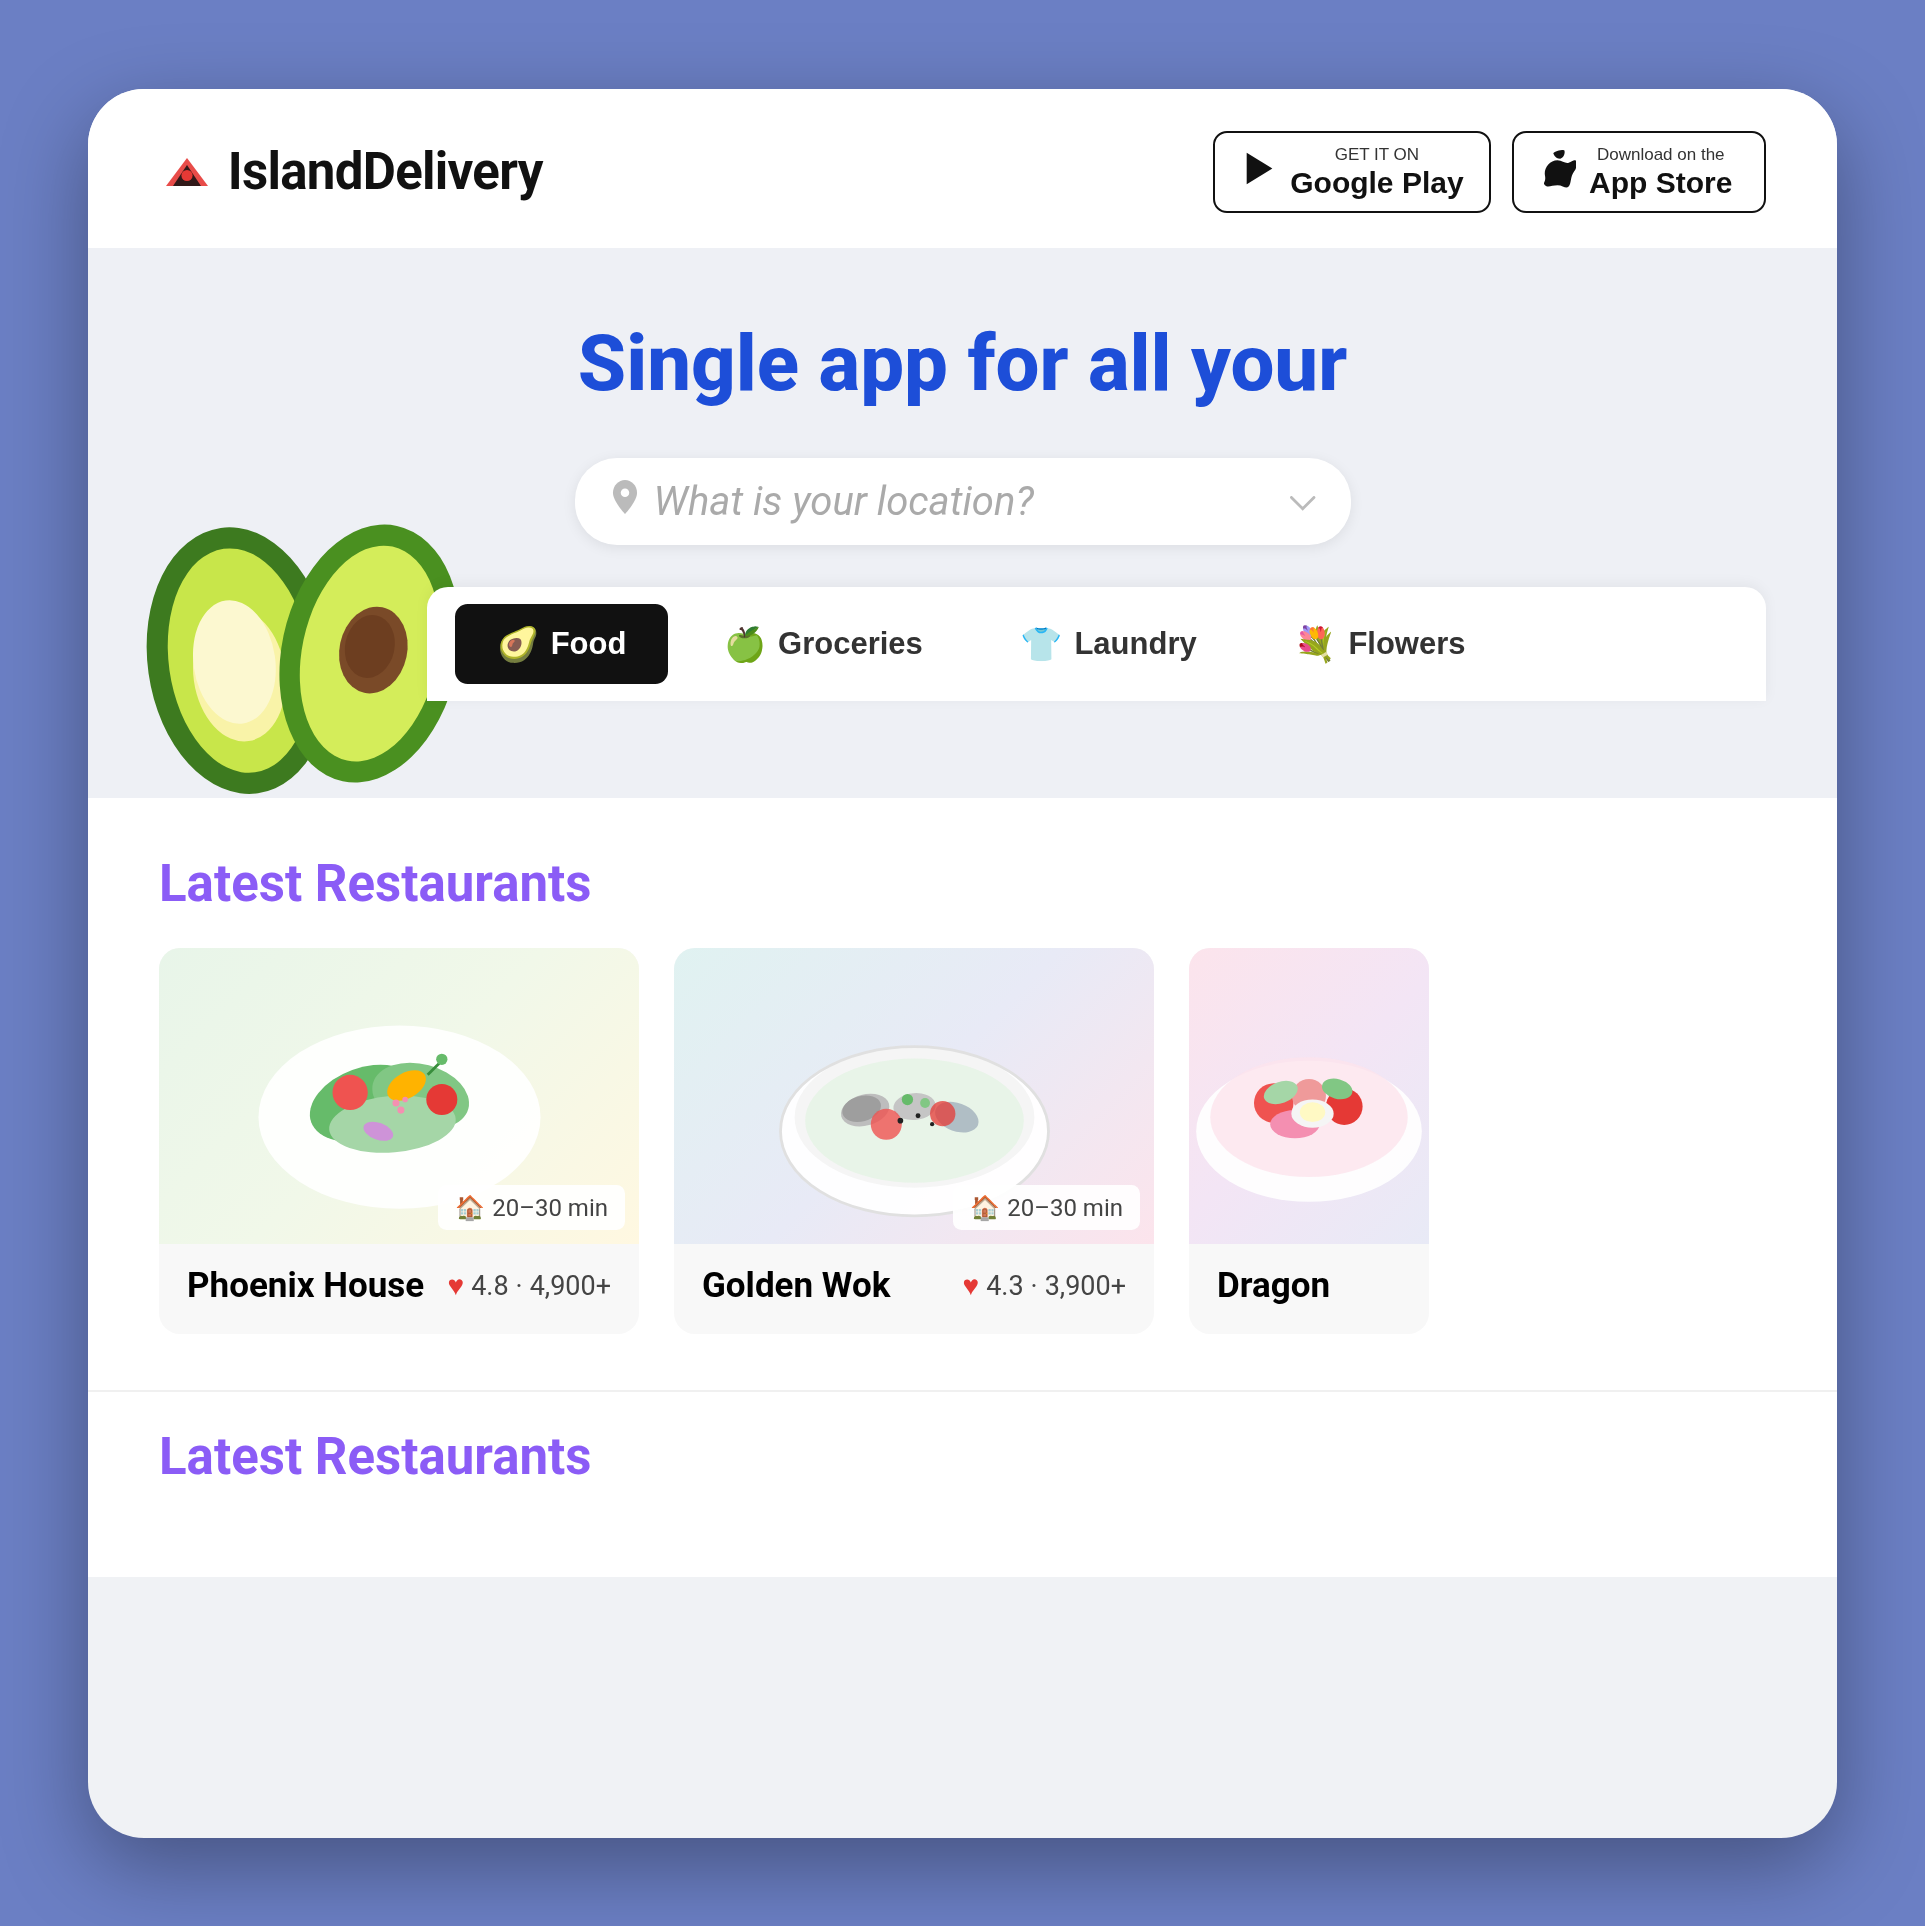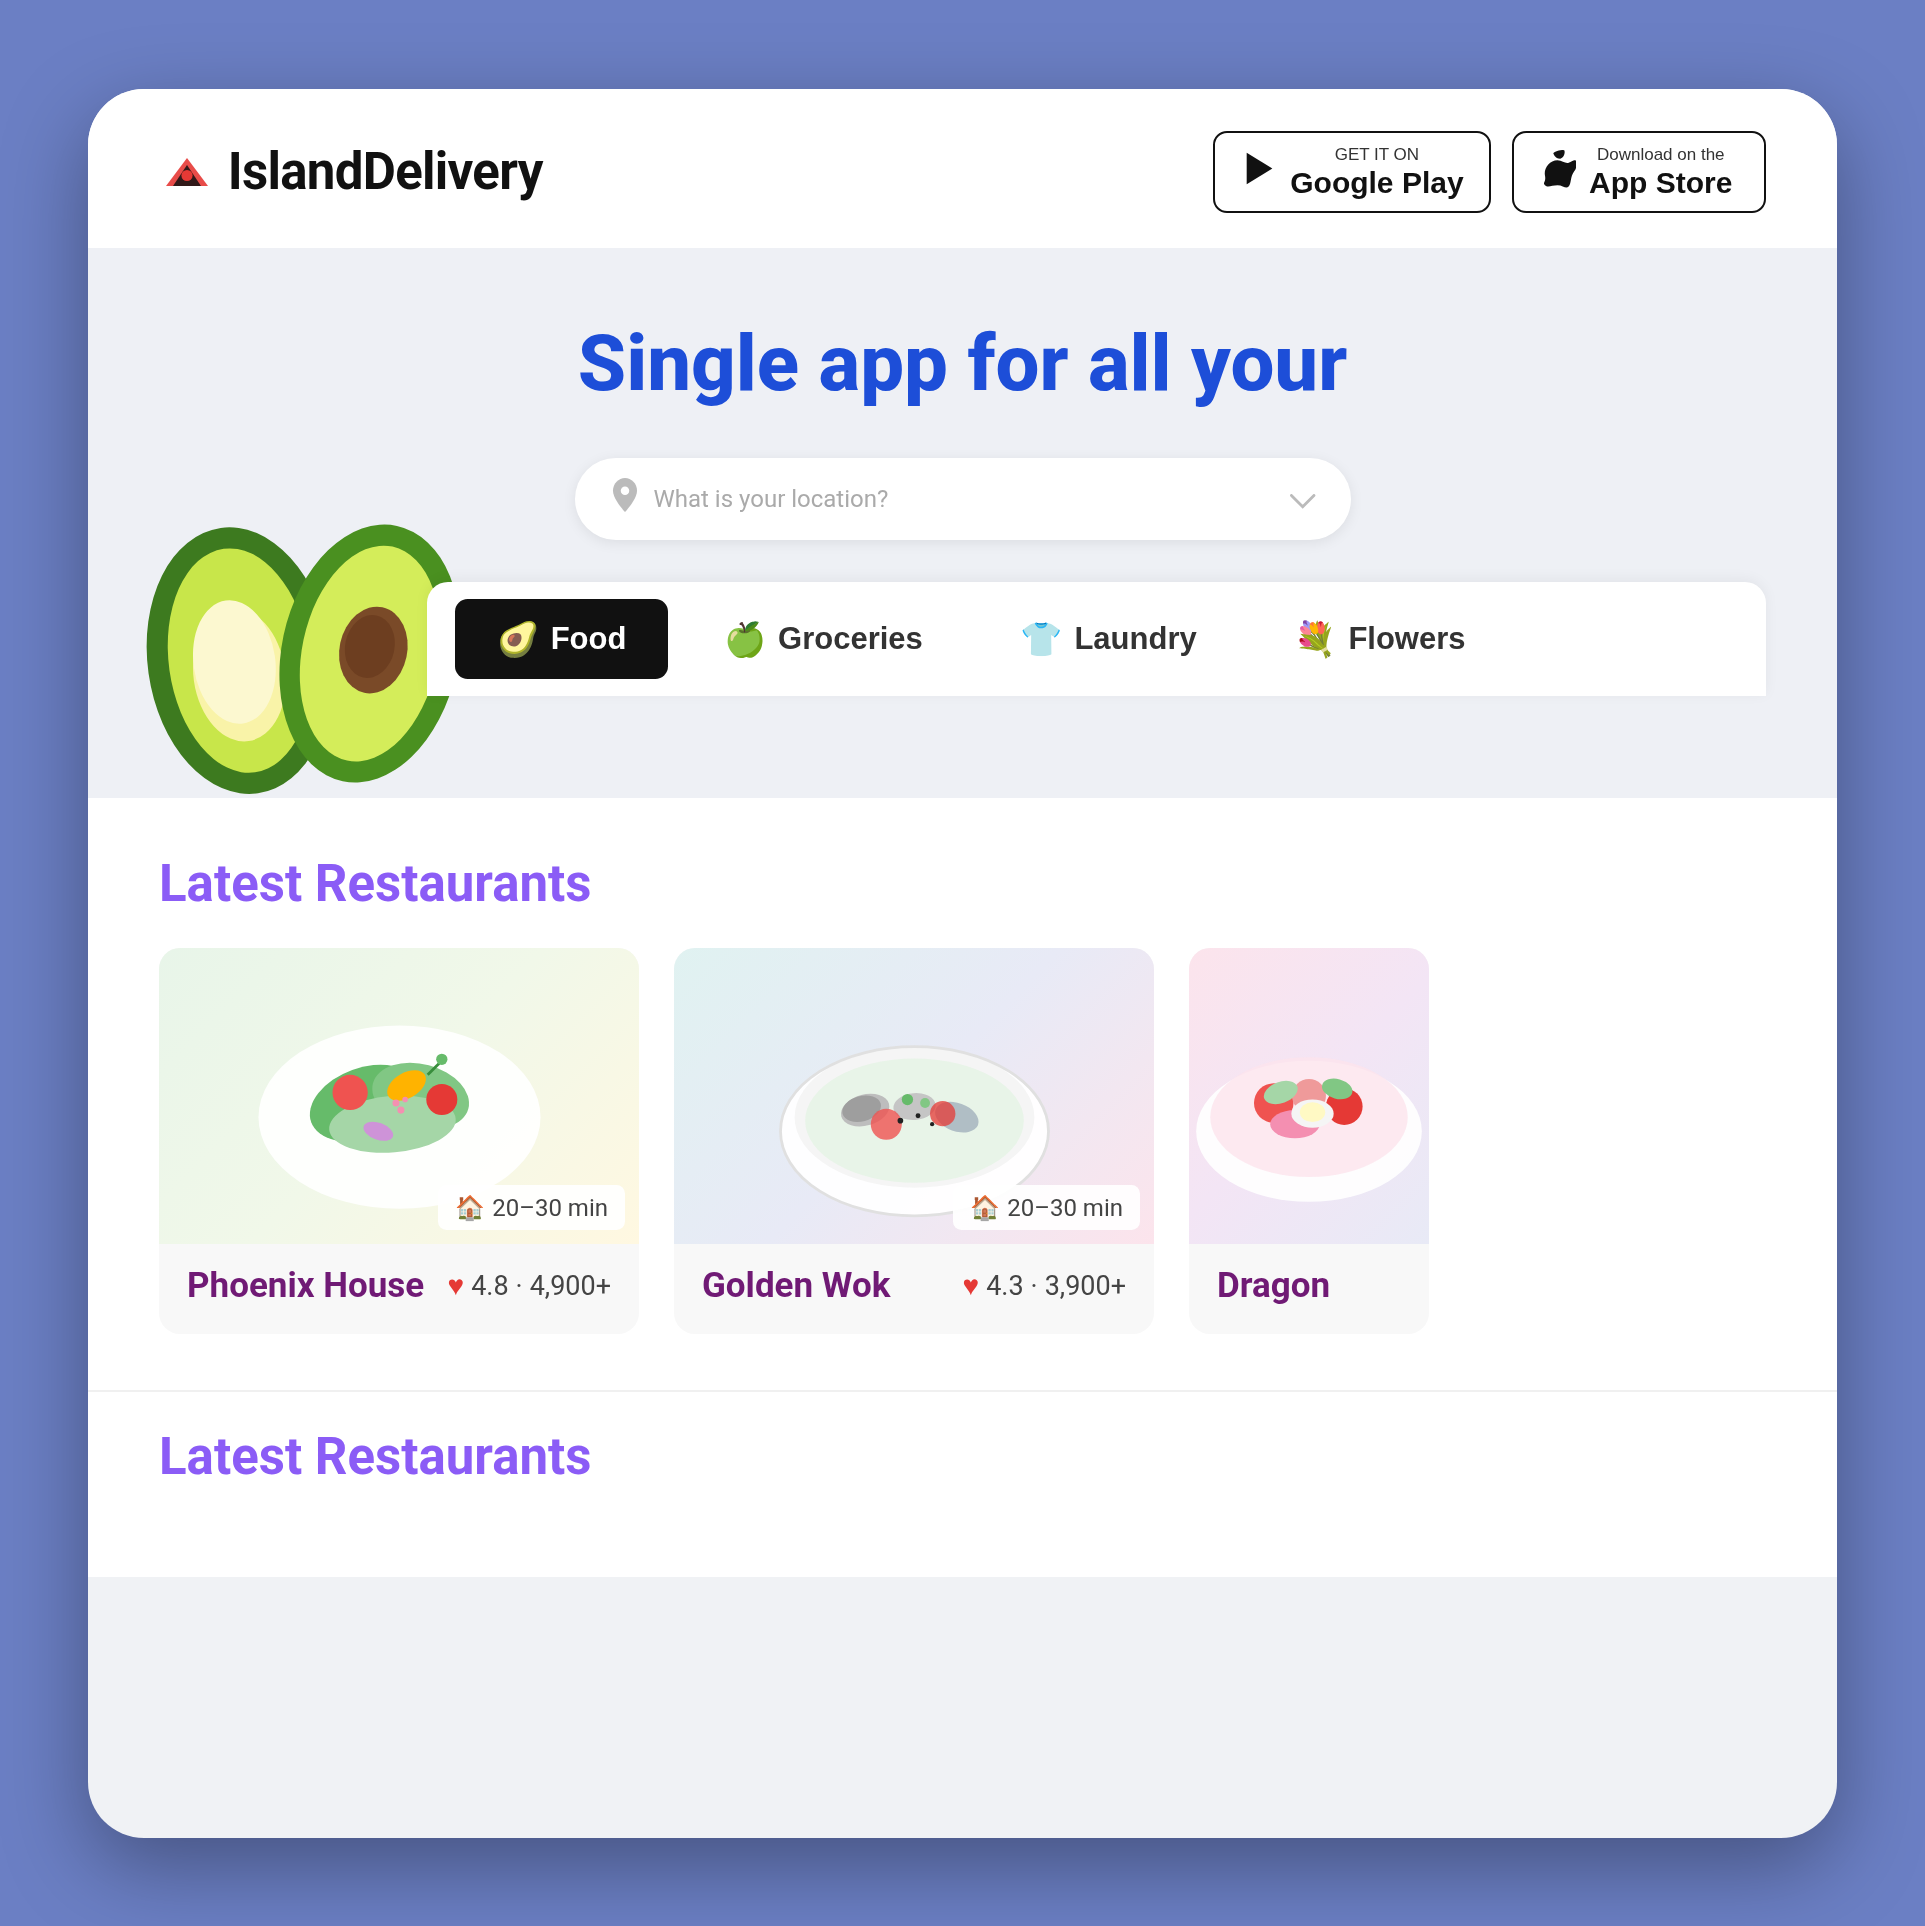--- a/index.html
+++ b/index.html
@@ -138,22 +138,23 @@
       box-shadow: 0 2.8px 14px rgba(0,0,0,0.08);
     }
 
     .search-icon {
       font-size: 31px;
       color: #888;
     }
 
     .search-input-text {
       flex: 1;
-      font-size: 24px;
+      font-size: 40px;
       color: #aaa;
+      font-style: italic;
     }
 
     .search-chevron {
       font-size: 31px;
       color: #888;
     }
 
     
     .category-tabs-wrapper {
       display: flex;
@@ -269,21 +270,21 @@
     .restaurant-info {
       padding: 21px 28px 28px;
       display: flex;
       align-items: center;
       justify-content: space-between;
     }
 
     .restaurant-name {
       font-size: 35px;
       font-weight: 700;
-      color: #701a75;
+      color: #000000;
     }
 
     .restaurant-rating {
       display: flex;
       align-items: center;
       gap: 7px;
       font-size: 27px;
       color: #444;
     }
 

